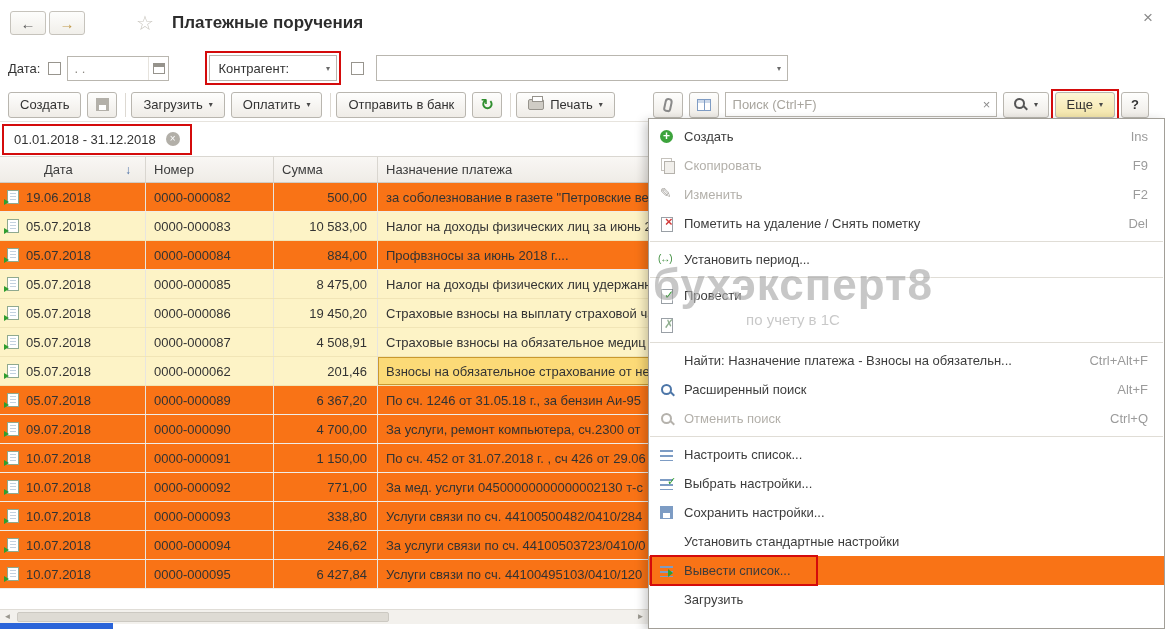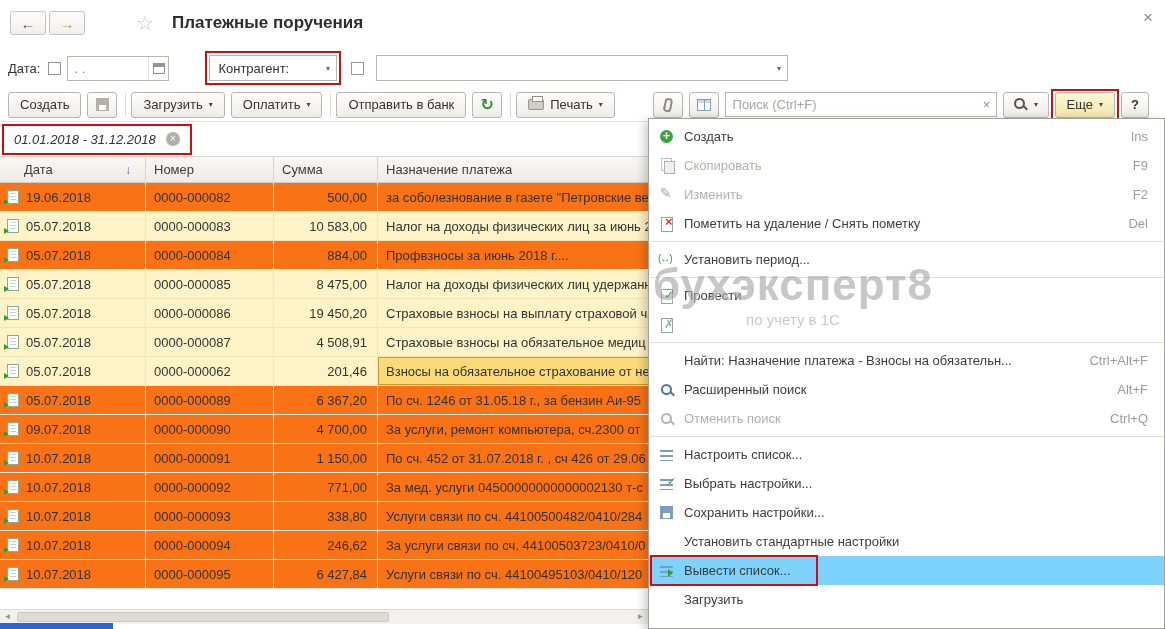--- a/index.html
+++ b/index.html
@@ -53,37 +53,37 @@
   .searchbox { display:flex; align-items:center; height:25px; width:272px; border:1px solid #b9b6af; background:#fff; margin-right:6px; }
   .searchbox input { flex:1; min-width:0; border:0; outline:0; font-size:13px; padding:0 7px; color:#8b5cf6; }
   .searchbox input::placeholder { color:#a8a59e; }
   .sclear { width:18px; text-align:center; color:#8a8a8a; cursor:pointer; }
   .icon-mag { position:relative; width:15px; height:15px; display:inline-block; }
   .icon-mag::before { content:""; position:absolute; left:1px; top:1px; width:7px; height:7px; border:2px solid #555; border-radius:50%; }
   .icon-mag::after { content:""; position:absolute; left:10px; top:10px; width:5px; height:2px; background:#555; transform:rotate(45deg); }
   .btn-help { font-weight:700; width:28px; padding:0; margin-right:0; }
 
   
-  .period-row { position:absolute; left:0; top:122px; width:567px; height:34px; display:flex; align-items:center; padding-left:10px;font-style:italic; }
+  .period-row { position:absolute; left:0; top:122px; width:567px; height:34px; display:flex; align-items:center; padding-left:10px; }
   .period-chip { position:relative; display:flex; align-items:center; padding:2px 4px; }
   .chip-clear { margin-left:10px; width:14px; height:14px; border-radius:50%; background:#b2afa8; color:#fff; font-size:10px; line-height:14px; text-align:center; cursor:pointer; }
 
   
   .anno { position:absolute; border:2px solid #d40b0b; pointer-events:none; z-index:6; }
   .anno-combo { inset:-5px; }
   .anno-chip { top:-6px; bottom:-6px; left:-8px; right:-8px; }
   .anno-more { inset:-4px -5px; }
   .anno-menu { display:none; }
   .mi.highlighted .anno-menu { display:block; top:-1px; bottom:-1px; left:1px; width:168px; }
 
   
   .grid { position:absolute; left:0; top:156px; width:1165px; }
   .ghead { display:flex; height:27px; background:linear-gradient(#f9f7f4,#efece7); border-top:1px solid #dad7d1; border-bottom:1px solid #cfccc5; color:#3c3c3c; align-items:stretch; }
   .h { display:flex; align-items:center; padding-left:8px; border-right:1px solid #d9d6d0; }
-  .h-date { width:146px; padding-left:24px; justify-content:space-between; padding-right:14px; }
+  .h-date { width:146px; padding-left:44px; justify-content:space-between; padding-right:14px; }
   .h-num  { width:128px;text-align:right; }
   .h-amt  { width:104px; }
   .h-purp { flex:1; border-right:0; }
   .sort-arrow { color:#4a6fa5; font-size:12px; }
   .trow { display:flex; height:29px; align-items:stretch; border-bottom:1px solid #f0ede7; background:#f97316; cursor:default; }
   .trow.yellow { background:#fdf3c6; border-bottom-color:#f1e5b6; }
   .c { display:flex; align-items:center; border-right:1px solid #e8e5df; overflow:hidden; white-space:nowrap; }
   .c-date { width:146px; padding-left:7px; }
   .c-num  { width:128px; padding-left:8px; }
   .c-amt  { width:104px; justify-content:flex-end; padding-right:10px; }
@@ -103,21 +103,21 @@
   .sthumb { position:absolute; left:17px; top:2px; width:372px; height:10px; background:#dedbd4; border:1px solid #ccc9c2; border-radius:2px; cursor:grab; }
   .bottom-accent { position:absolute; left:0; top:623px; width:113px; height:6px; background:#2a64d9; }
 
   
   .more-menu { position:absolute; left:648px; top:118px; width:517px; height:511px; background:#fff;
                border:1px solid #a29f98; box-shadow:-3px 3px 10px rgba(0,0,0,.22); z-index:10; padding-top:3px; overflow:hidden; }
   .mi { position:relative; display:flex; align-items:center; height:29px; padding:0 16px 0 10px; color:#3c3c3c; cursor:pointer; }
   .mi-label { flex:1; white-space:nowrap; overflow:hidden; }
   .mi-short { margin-left:14px; color:#9b9b9b; white-space:nowrap; }
   .mi.disabled .mi-label { color:#b3b0aa; }
-  .mi.highlighted { background:#7dd3fc; }
+  .mi.highlighted { background:#f97316; }
   .menu-sep { height:1px; background:#e0ddd6; margin:3px 1px; }
   .mic { position:relative; width:18px; min-width:18px; height:16px; margin-right:7px; display:inline-block; }
   .mic-create::before { content:""; position:absolute; left:1px; top:1px; width:13px; height:13px; border-radius:50%; background:#3da33d; }
   .mic-create::after { content:"+"; position:absolute; left:1px; top:1px; width:13px; height:13px; color:#fff; font-weight:700; font-size:12px; line-height:13px; text-align:center; }
   .mic-copy::before { content:""; position:absolute; left:2px; top:0; width:9px; height:11px; border:1px solid #c5c2bc; background:#fff; }
   .mic-copy::after { content:""; position:absolute; left:5px; top:3px; width:9px; height:11px; border:1px solid #b5b2ac; background:#f1efeb; }
   .mic-edit::before { content:"✎"; position:absolute; left:1px; top:-2px; font-size:14px; color:#a8a5a0; }
   .mic-mark::before { content:""; position:absolute; left:2px; top:1px; width:10px; height:13px; border:1px solid #9aa0a6; background:#fff; }
   .mic-mark::after { content:"×"; position:absolute; left:6px; top:-2px; color:#d23b3b; font-weight:700; font-size:13px; }
   .mic-period::before { content:"(↔)"; position:absolute; left:-1px; top:1px; font-size:10px; color:#3f8f3f; letter-spacing:-1px; }

